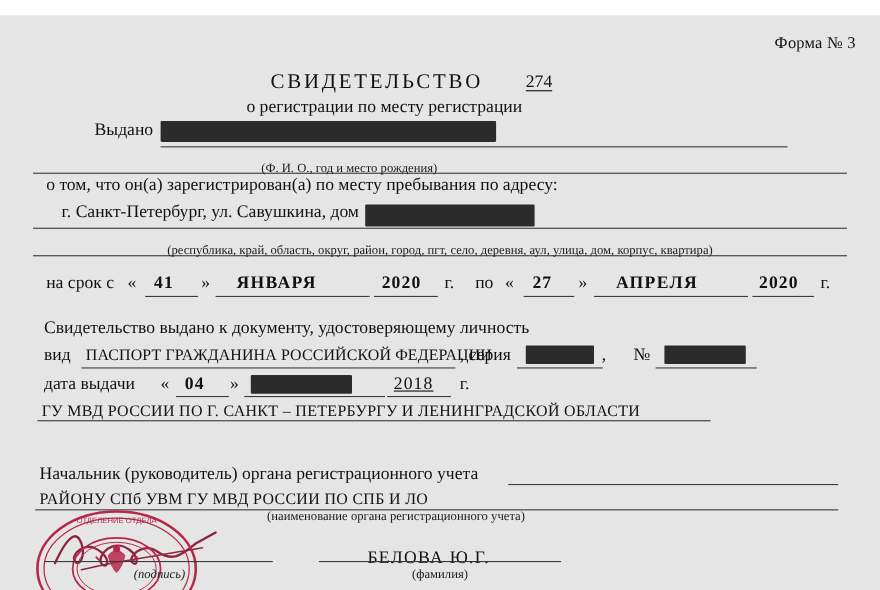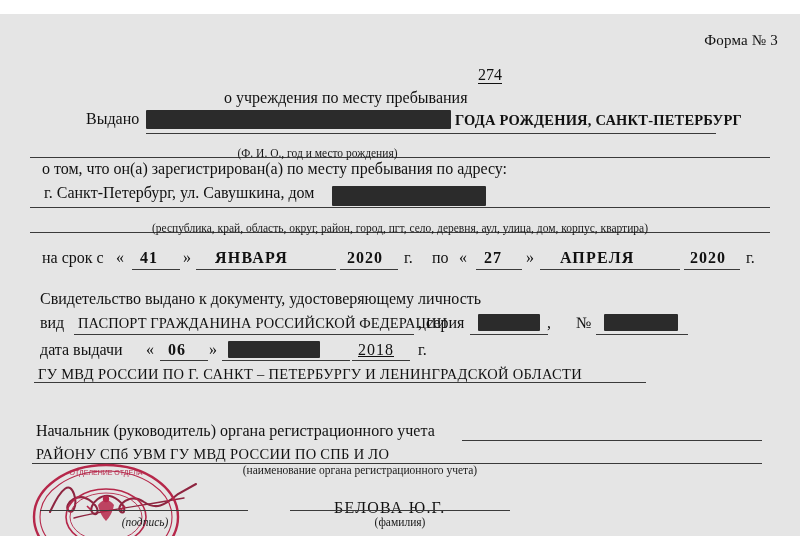--- a/index.html
+++ b/index.html
@@ -41,21 +41,21 @@
     text-underline-offset: 3px;
   }
   .subtitle {
     top: 75px;
     left: 224px;
     font-size: 16px;
   }
   .row-label { font-size: 16px; }
   .lbl-vydano { top: 96px; left: 86px; }
   .lbl-otom   { top: 146px; left: 42px; }
-  .lbl-addr   { top: 170px; left: 44px; text-align: right; }
+  .lbl-addr   { top: 170px; left: 56px; text-align: right; }
   .lbl-srok   { top: 235px; left: 42px; }
   .lbl-svid   { top: 276px; left: 40px; }
   .lbl-vid    { top: 300px; left: 40px; }
   .lbl-seria  { top: 300px; left: 418px; }
   .lbl-nomer  { top: 300px; left: 576px; }
   .lbl-data   { top: 327px; left: 40px; }
   .lbl-nach   { top: 408px; left: 36px; }
 
   .small-caps-line {
     font-size: 14.5px;
@@ -103,26 +103,26 @@
 
   .addr-text { font-size: 16px; }
 </style>
 </head>
 <body>
 
 <div id="page">
 
   <div class="abs form-no">Форма № 3</div>
 
+  <div class="abs title">СВИДЕТЕЛЬСТВО</div>
   <div class="abs title-number">274</div>
-  <div class="abs subtitle">о учреждения по месту пребывания</div>
+  <div class="abs subtitle">о регистрации по месту регистрации</div>
 
   <div class="abs row-label lbl-vydano">Выдано</div>
   <div class="abs redact" style="top:96px; left:146px; width:305px; height:19px;"></div>
-  <div class="abs" style="top:98px; left:455px; font-size:14.5px; font-weight:bold; letter-spacing:0.2px;">ГОДА РОЖДЕНИЯ, САНКТ-ПЕТЕРБУРГ</div>
   <div class="abs rule" style="top:119px; left:146px; width:570px;"></div>
   <div class="abs rule" style="top:143px; left:30px; width:740px;"></div>
   <div class="abs caption cap-fio">(Ф. И. О., год и место рождения)</div>
 
   <div class="abs row-label lbl-otom">о том, что он(а) зарегистрирован(а) по месту пребывания по адресу:</div>
   <div class="abs addr-text lbl-addr">г. Санкт-Петербург, ул. Савушкина, дом</div>
   <div class="abs redact" style="top:172px; left:332px; width:154px; height:20px;"></div>
   <div class="abs rule" style="top:193px; left:30px; width:740px;"></div>
   <div class="abs rule" style="top:218px; left:30px; width:740px;"></div>
   <div class="abs caption cap-resp">(республика, край, область, округ, район, город, пгт, село, деревня, аул, улица, дом, корпус, квартира)</div>
@@ -161,21 +161,21 @@
   <div class="abs row-label lbl-seria">, серия</div>
   <div class="abs redact" style="top:300px; left:478px; width:62px; height:17px;"></div>
   <div class="abs rule" style="top:320px; left:470px; width:78px;"></div>
   <div class="abs row-label lbl-nomer">№</div>
   <div class="abs redact" style="top:300px; left:604px; width:74px; height:17px;"></div>
   <div class="abs rule" style="top:320px; left:596px; width:92px;"></div>
   <div class="abs" style="top:300px; left:547px; font-size:16px;">,</div>
 
   <div class="abs row-label lbl-data">дата выдачи</div>
   <div class="abs quote" style="top:327px; left:146px;">«</div>
-  <div class="abs date-num" style="top:327px; left:168px;">06</div>
+  <div class="abs date-num" style="top:327px; left:168px;">04</div>
   <div class="abs quote" style="top:327px; left:209px;">»</div>
   <div class="abs rule" style="top:346px; left:160px; width:48px;"></div>
   <div class="abs redact" style="top:327px; left:228px; width:92px; height:17px;"></div>
   <div class="abs rule" style="top:346px; left:222px; width:128px;"></div>
   <div class="abs year" style="top:327px; left:358px; font-weight:normal;text-decoration:underline;">2018</div>
   <div class="abs rule" style="top:346px; left:352px; width:58px;"></div>
   <div class="abs fld-date" style="top:327px; left:418px;">г.</div>
 
   <div class="abs small-caps-line gu-mvd">ГУ  МВД  РОССИИ  ПО  Г. САНКТ – ПЕТЕРБУРГУ  И  ЛЕНИНГРАДСКОЙ ОБЛАСТИ</div>
   <div class="abs rule" style="top:368px; left:34px; width:612px;"></div>

